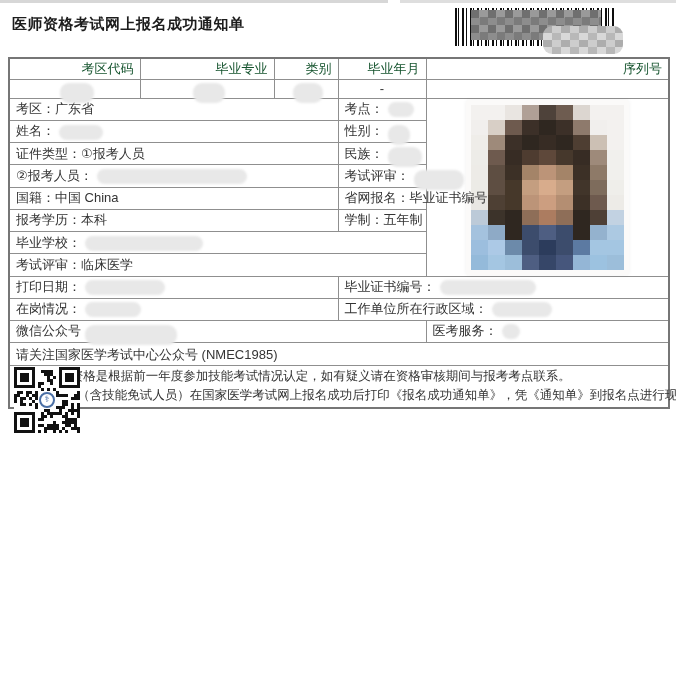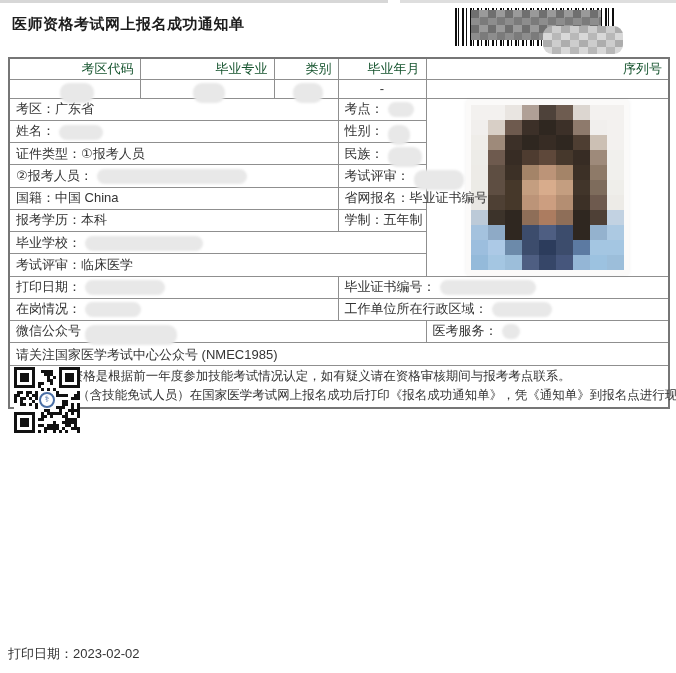--- a/index.html
+++ b/index.html
@@ -405,17 +405,14 @@
 
     <tr>
       <td colspan="5" class="notes-cell">
         <p>*技能免考资格是根据前一年度参加技能考试情况认定，如有疑义请在资格审核期间与报考考点联系。</p>
         <p>①报考人员（含技能免试人员）在国家医学考试网上报名成功后打印《报名成功通知单》，凭《通知单》到报名点进行现场审核，并在《医师资格考试报名暨授予医师资格申请表》上签名，签名确认后，网上信息将不再进行修改，因个人原因导致信息填报错误影响考试或医师执业注册的，后果自负。 ②报考人员（含技能免试人员）需在2月1日-3月5日24:00前关注“广东省医师协会”微信公众号“医考服务”栏目进入“省网报名”页面或登陆“广东省医师资格考试考生报名暨资格审核信息系统”（网址:http://jy.gdwsrc.net），填写个人基本报名信息，并在该系统上传所需报名材料原件彩色扫描件（单个扫描件大小应为50kb-120kb），扫描件需清晰可分辨内容，打印《医师资格考试广东考区考生报名材料清单》并手写签名，请在上述时间内上传资料并提交，逾期视为自动放弃报考。 ③考点公告可关注“广州市卫生健康委员会”官网“考试评审”栏目（网址： http://wjw.gz.gov.cn/ztzl/ksps/content/post_8780789.html）</p>
       </td>
     </tr>
   </tbody>
     </table>
 
-  <div class="printdate">
-    <span>打印日期：</span><span>2023-02-02</span>
-  </div>
 
 </div>
 
 </body></html>

